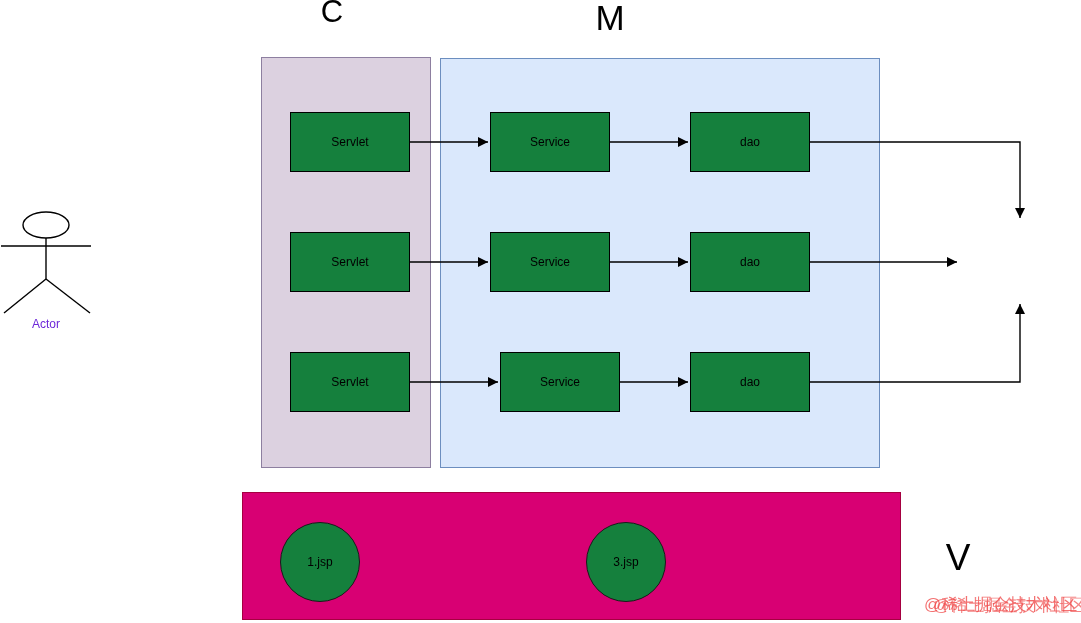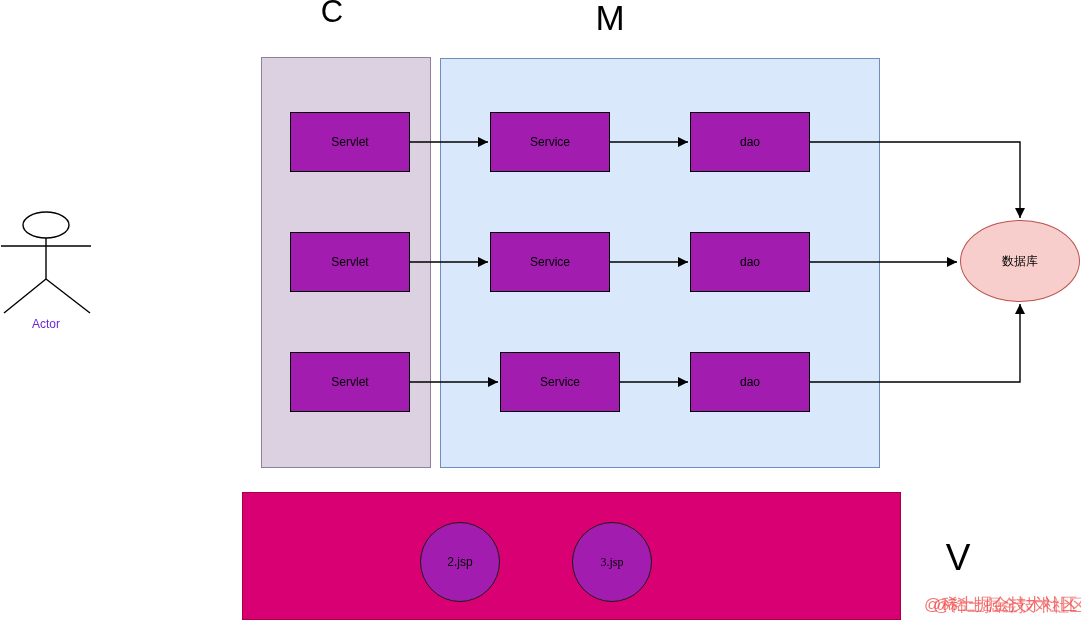--- a/index.html
+++ b/index.html
@@ -21,21 +21,21 @@
   }
   .v-panel{
     left:242px;top:492px;width:659px;height:128px;
     background:#d80073;border:1px solid #a50040;
   }
   #wires{
     position:absolute;left:0;top:0;z-index:2;pointer-events:none;
   }
   .node{
     position:absolute;z-index:3;box-sizing:border-box;
-    background:#a21caf;border:1px solid #000000;
+    background:#15803d;border:1px solid #000000;
     display:flex;align-items:center;justify-content:center;
     font-size:12px;color:#000;
   }
   .rect-node{width:120px;height:60px;}
   .ellipse-node{
     left:960px;top:220px;width:120px;height:82px;
     background:#f8cecc;border:1px solid #b85450;border-radius:50%;
   }
   .circle-node{
     width:80px;height:80px;border-radius:50%;top:522px;
@@ -128,28 +128,25 @@
   <div class="node rect-node" style="left:690px;top:112px;">
       <span>dao</span>
     </div>
   <div class="node rect-node" style="left:690px;top:232px;">
       <span>dao</span>
     </div>
   <div class="node rect-node" style="left:690px;top:352px;">
       <span>dao</span>
     </div>
 
-  <div class="node ellipse-node">
-      <span>数据库</span>
+
+  <div class="node circle-node" style="left:280px;">
+      <span>1.jsp</span>
     </div>
-
-  <div class="node circle-node" style="left:420px;">
-      <span>2.jsp</span>
-    </div>
-  <div class="node circle-node" style="left:572px;font-family:Liberation Serif, serif;">
+  <div class="node circle-node" style="left:586px;">
       <span>3.jsp</span>
     </div>
 
   <div class="watermark">
     <span class="wm wm1">@稀土掘金技术社区</span>
     <span class="wm wm2">@稀土掘金技术社区</span>
   </div>
 
 </div>
 

